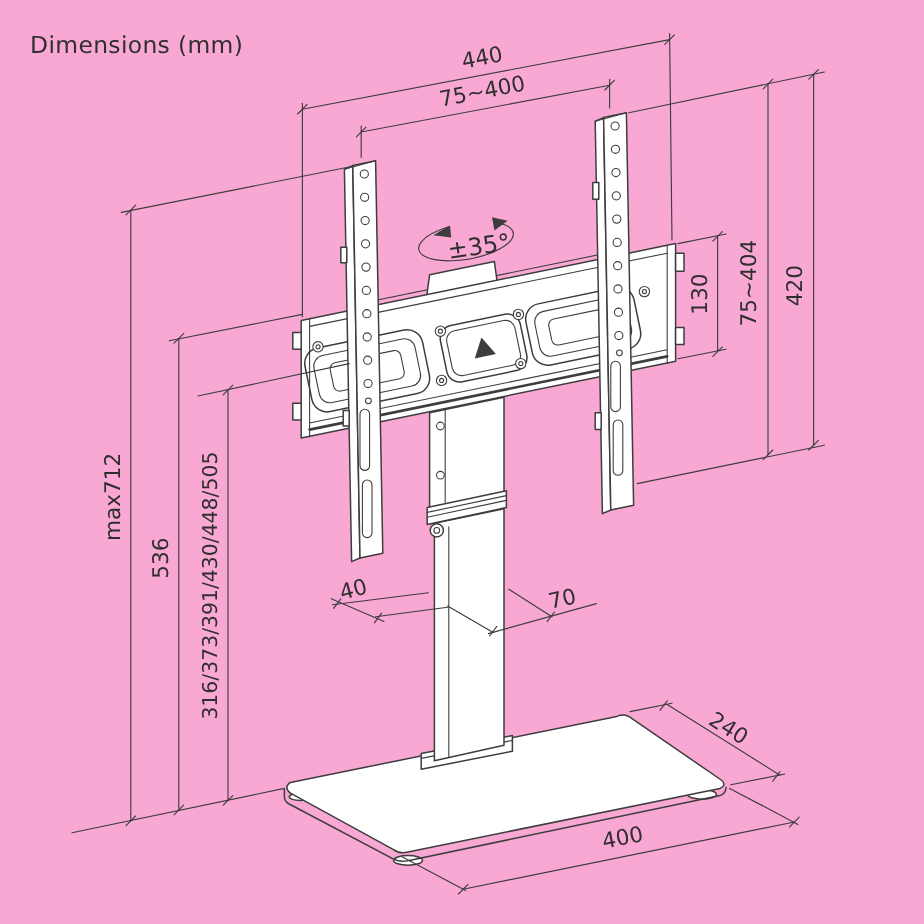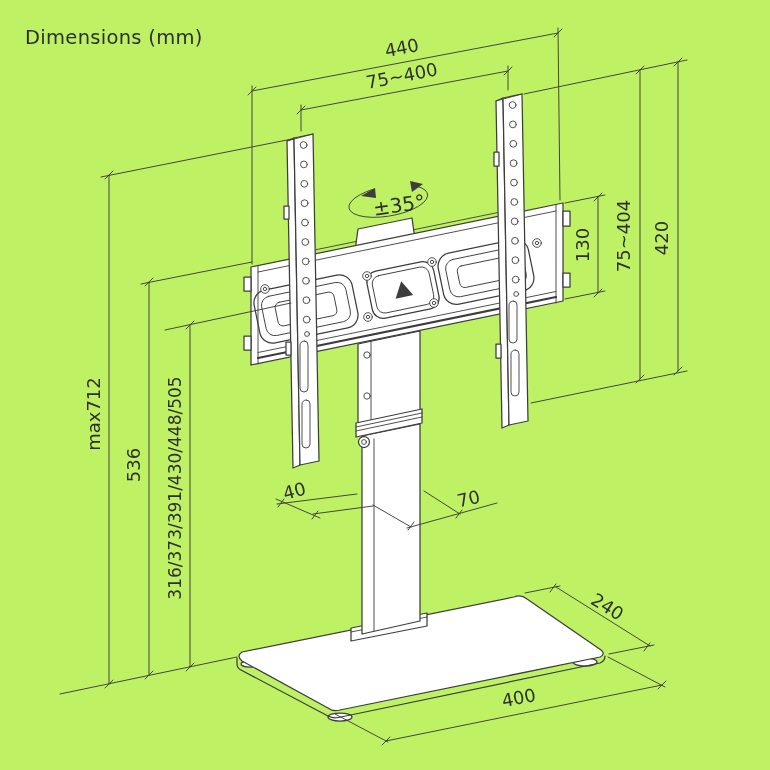--- a/index.html
+++ b/index.html
@@ -1,16 +1,16 @@
 <!DOCTYPE html>
 <html><head>
 <meta charset="utf-8">
 <style>
   html,body{margin:0;padding:0;background:#fff;}
-  .stage{position:relative;width:770px;height:770px;background:#bef264;overflow:hidden;}
+  .stage{position:relative;width:770px;height:770px;background:#f9a8d4;overflow:hidden;}
   svg{display:block;}
   .ln{fill:none;stroke:#3d3d3d;stroke-width:1.25;stroke-linejoin:round;stroke-linecap:round;}
   .fw{fill:#ffffff;}
   .thin{stroke-width:0.9;}
   .thick{stroke-width:2.2;}
   .dim{fill:none;stroke:#3d3d3d;stroke-width:0.95;stroke-linecap:round;}
   .dk{fill:#3d3d3d;stroke:none;}
   text{font-family:"DejaVu Sans","Liberation Sans",sans-serif;fill:#2f2f2f;}
   .lbl{font-size:18px;}
   .lbl-sm{font-size:17px;}

